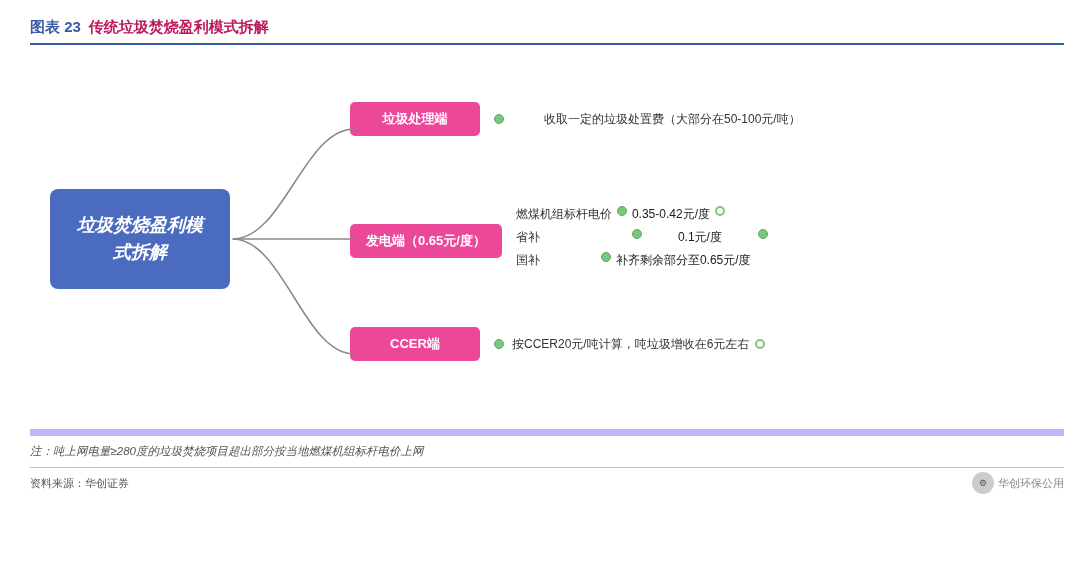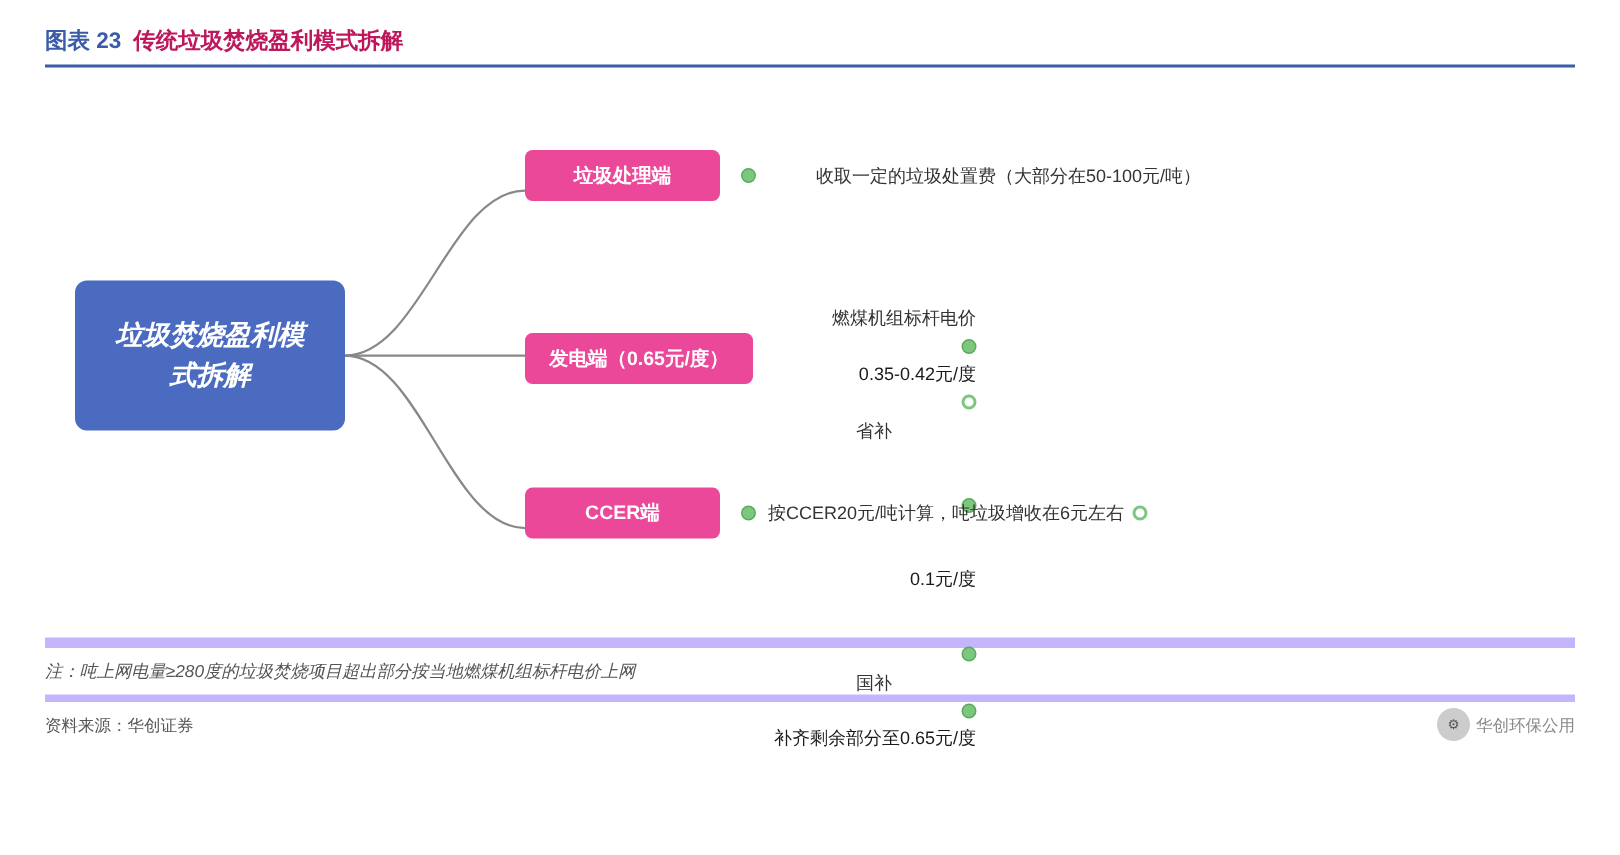--- a/index.html
+++ b/index.html
@@ -8,21 +8,21 @@
       height: 570px;
       background: #ffffff;
       font-family: "Microsoft YaHei", "SimHei", sans-serif;
       overflow: hidden;
       position: relative;
     }
 
     .page-container {
       width: 1080px;
       height: 504px;
-      padding: 18px 30px 10px 30px;
+      padding: 18px 16px 10px 30px;
       display: flex;
       flex-direction: column;
     }
 
     
     .header {
       display: flex;
       align-items: center;
       border-bottom: 2px solid #3a5ca8;
       padding-bottom: 6px;
@@ -140,21 +140,21 @@
       color: #555;
       font-style: italic;
     }
 
     
     .footer {
       display: flex;
       justify-content: space-between;
       align-items: center;
       margin-top: 4px;
-      border-top: 5px solid #c4b5fd;
+      border-top: 1px solid #c4b5fd;
       padding-top: 4px;
     }
     .footer-source {
       font-size: 11px;
       color: #555;
     }
     .footer-logo {
       font-size: 11px;
       color: #888;
       display: flex;
@@ -168,26 +168,25 @@
       background: #ccc;
       display: inline-flex;
       align-items: center;
       justify-content: center;
       font-size: 9px;
       color: #555;
     }
 
     .sub-row {
       display: flex;
-      align-items: flex-end;
+      align-items: flex-start;
       gap: 5px;
       margin: 2px 0;
       font-size: 12px;
       color: #333;
-      flex-direction: column;
     }
 
     .label-part {
       min-width: 80px;
     }
     .value-part {
       font-weight: 500;
       color: #1a1a1a;
     }
   </style>

